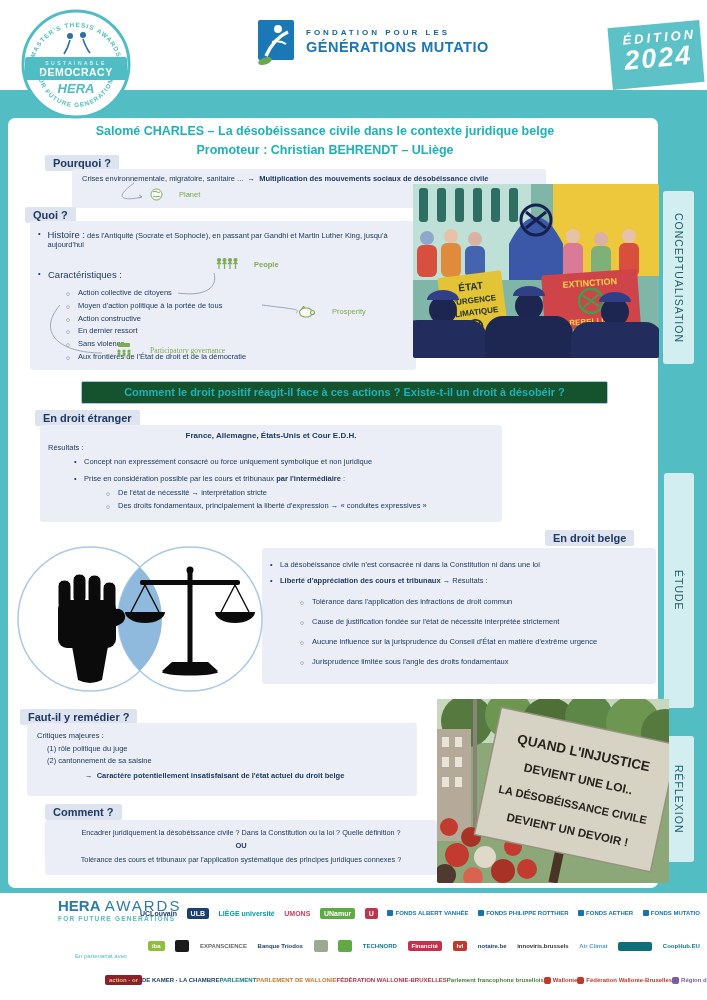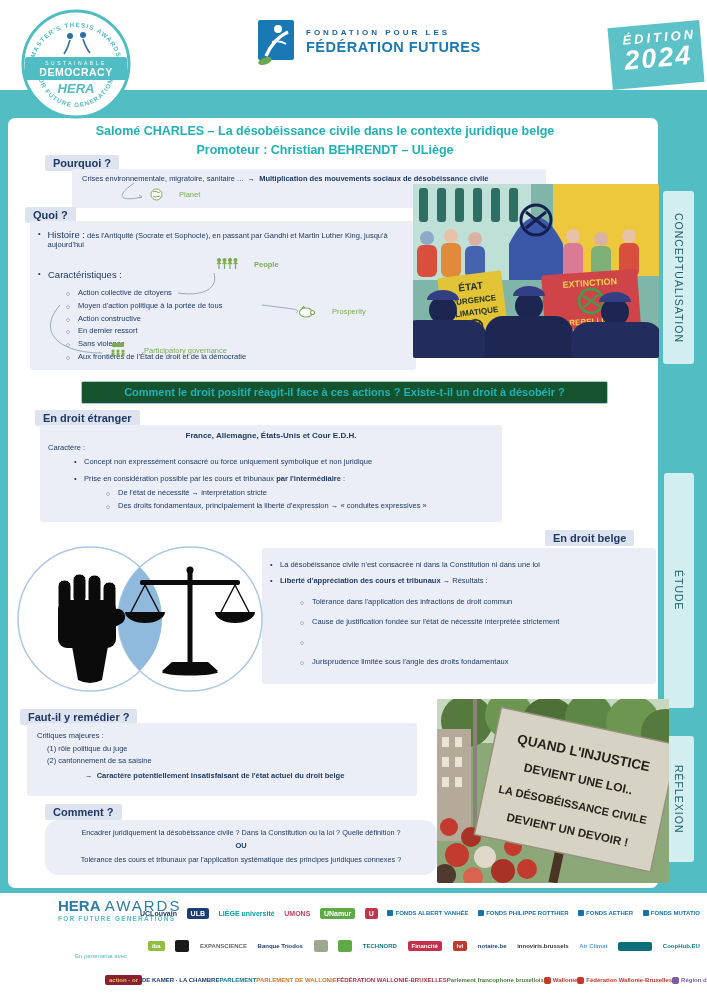--- a/index.html
+++ b/index.html
@@ -84,21 +84,21 @@
   <div class="fgf">
     <svg width="38" height="46" viewBox="0 0 38 46">
       <rect x="0" y="0" width="36" height="40" rx="2" fill="#1a78b4"></rect>
       <circle cx="20" cy="9" r="4" fill="#ffffff"></circle>
       <path d="M8 36 Q16 18 30 12" stroke="#ffffff" stroke-width="3.5" fill="none"></path>
       <path d="M14 22 Q22 20 28 24" stroke="#ffffff" stroke-width="2" fill="none"></path>
       <ellipse cx="7" cy="41" rx="7" ry="3.5" fill="#6aa84f" transform="rotate(-20 7 41)"></ellipse>
     </svg>
     <div class="fgf-text">
       <div class="l1">FONDATION POUR LES</div>
-      <div class="l2">FÉDÉRATION FUTURES</div>
+      <div class="l2">GÉNÉRATIONS MUTATIO</div>
     </div>
   </div>
 
   <div class="edition">
     <div class="el">ÉDITION</div>
     <div class="ey">2024</div>
   </div>
 
   <div class="title">
     <div>Salomé CHARLES – La désobéissance civile dans le contexte juridique belge</div>
@@ -194,21 +194,21 @@
       <span>People</span>
     </div>
     <div class="icon-label" style="left:268px;top:84px;">
       <svg width="18" height="13" viewBox="0 0 18 13">
         <ellipse cx="8" cy="7.5" rx="6.5" ry="4.5" fill="#ffffff" stroke="#7cab51" stroke-width="1.1"></ellipse>
         <circle cx="14.5" cy="7.5" r="2" fill="#ffffff" stroke="#7cab51" stroke-width="1.1"></circle>
         <path d="M4 3.5 L5.5 1.5 L7 3.2" fill="none" stroke="#7cab51" stroke-width="1.1"></path>
       </svg>
       <span>Prosperity</span>
     </div>
-    <div class="icon-label" style="left:78px;top:122px;">
+    <div class="icon-label" style="left:84px;top:122px;font-family:Liberation Serif, serif;">
       <svg width="20" height="15" viewBox="0 0 20 15" fill="#7cab51">
         <rect x="4" y="0" width="12" height="4" rx="1"></rect>
         <circle cx="5" cy="8" r="1.6"></circle>
           <rect x="3.6" y="9.5" width="2.8" height="4"></rect>
         <circle cx="10" cy="8" r="1.6"></circle>
           <rect x="8.6" y="9.5" width="2.8" height="4"></rect>
         <circle cx="15" cy="8" r="1.6"></circle>
           <rect x="13.6" y="9.5" width="2.8" height="4"></rect>
       </svg>
       <span>Participatory governance</span>
@@ -270,21 +270,21 @@
         <path d="M186 118 a16 10 0 0 1 32 0 Z" fill="#333f85"></path>
       <rect x="158" y="138" width="92" height="58" rx="18" fill="#222d5e"></rect>
     </g>
   </svg>
 
   <div class="question">Comment le droit positif réagit-il face à ces actions ? Existe-t-il un droit à désobéir ?</div>
 
   <div class="sec-header" style="left:35px;top:410px;">En droit étranger</div>
   <div class="sec-box" style="left:40px;top:425px;width:462px;height:97px;">
     <div class="abs bold" style="left:0;top:6px;width:100%;text-align:center;font-size:8px;">France, Allemagne, États-Unis et Cour E.D.H.</div>
-    <div class="abs" style="left:8px;top:18px;">Caractère :</div>
+    <div class="abs" style="left:8px;top:18px;">Résultats :</div>
     <div class="row" style="left:34px;top:32px;">
       <span class="m1">•</span>
       <span>Concept non expressément consacré ou force uniquement symbolique et non juridique</span>
     </div>
     <div class="row" style="left:34px;top:49px;">
       <span class="m1">•</span>
       <span><span>Prise en considération possible par les cours et tribunaux </span><span class="bold">par l'intermédiaire</span><span> :</span></span>
     </div>
     <div class="abs" style="left:66px;top:62px;width:390px;">
 
@@ -314,20 +314,21 @@
     <div class="sub">
           <span class="m2">○</span>
           <span>Tolérance dans l'application des infractions de droit commun</span>
         </div>
         <div class="sub">
           <span class="m2">○</span>
           <span>Cause de justification fondée sur l'état de nécessité interprétée strictement</span>
         </div>
         <div class="sub">
           <span class="m2">○</span>
+          <span>Aucune influence sur la jurisprudence du Conseil d'État en matière d'extrême urgence</span>
         </div>
         <div class="sub">
           <span class="m2">○</span>
           <span>Jurisprudence limitée sous l'angle des droits fondamentaux</span>
         </div>
       </div>
   </div>
 
   <svg class="abs" style="left:12px;top:544px;" width="256" height="150" viewBox="0 0 256 150">
     <circle cx="78" cy="75" r="72" fill="#ffffff" stroke="#abc8e6" stroke-width="1.5"></circle>
@@ -410,21 +411,21 @@
     <g transform="rotate(12 140 95)">
       <rect x="48" y="26" width="180" height="130" fill="#d6d2c4" stroke="#97927f" stroke-width="1.5"></rect>
       <text x="138" y="58" text-anchor="middle" font-size="13.5" font-weight="bold" fill="#27221c">QUAND L'INJUSTICE</text>
       <text x="138" y="84" text-anchor="middle" font-size="12" font-weight="bold" fill="#27221c">DEVIENT UNE LOI..</text>
       <text x="138" y="110" text-anchor="middle" font-size="11" font-weight="bold" fill="#27221c">LA DÉSOBÉISSANCE CIVILE</text>
       <text x="138" y="136" text-anchor="middle" font-size="11.5" font-weight="bold" fill="#27221c">DEVIENT UN DEVOIR !</text>
     </g>
   </svg>
 
   <div class="sec-header" style="left:45px;top:804px;">Comment ?</div>
-  <div class="sec-box" style="left:45px;top:820px;width:392px;height:55px;border-radius:14px;">
+  <div class="sec-box" style="left:45px;top:820px;width:392px;height:55px;">
     <div class="abs" style="left:0;top:8px;width:100%;text-align:center;font-size:7.3px;">Encadrer juridiquement la désobéissance civile ? Dans la Constitution ou la loi ? Quelle définition ?</div>
     <div class="abs bold" style="left:0;top:21px;width:100%;text-align:center;font-size:7.5px;">OU</div>
     <div class="abs" style="left:0;top:35px;width:100%;text-align:center;font-size:7.3px;">Tolérance des cours et tribunaux par l'application systématique des principes juridiques connexes ?</div>
   </div>
 
   <div class="footer">
     <div class="hera-logo">
       <div class="hl1"><span class="hb">HERA</span> <span class="hr">AWARDS</span></div>
       <div class="hl2">FOR FUTURE GENERATIONS</div>
     </div>

